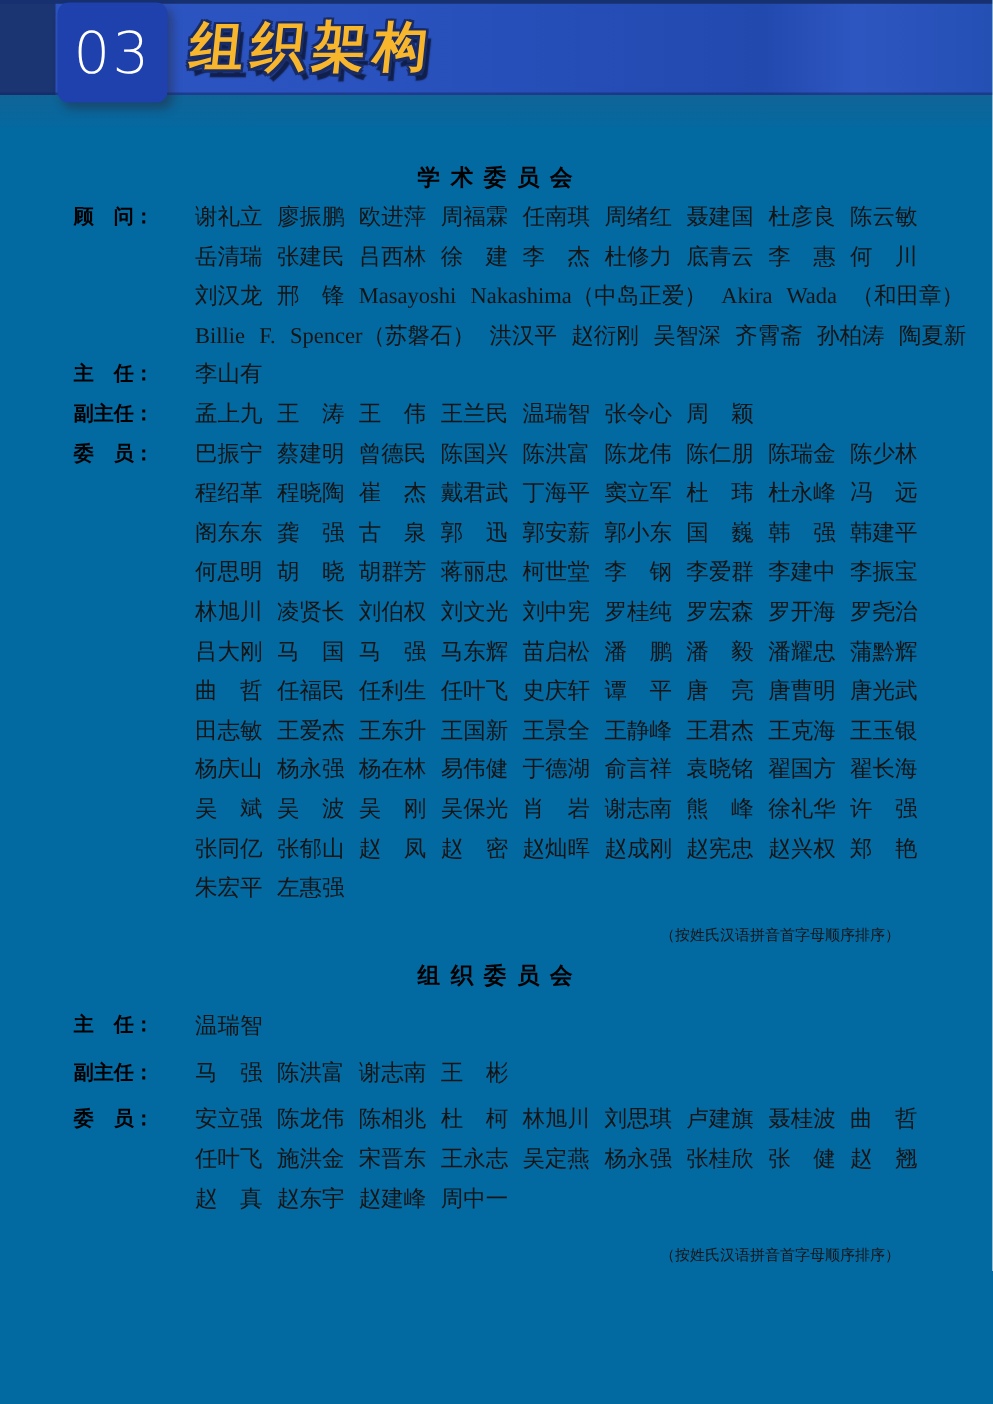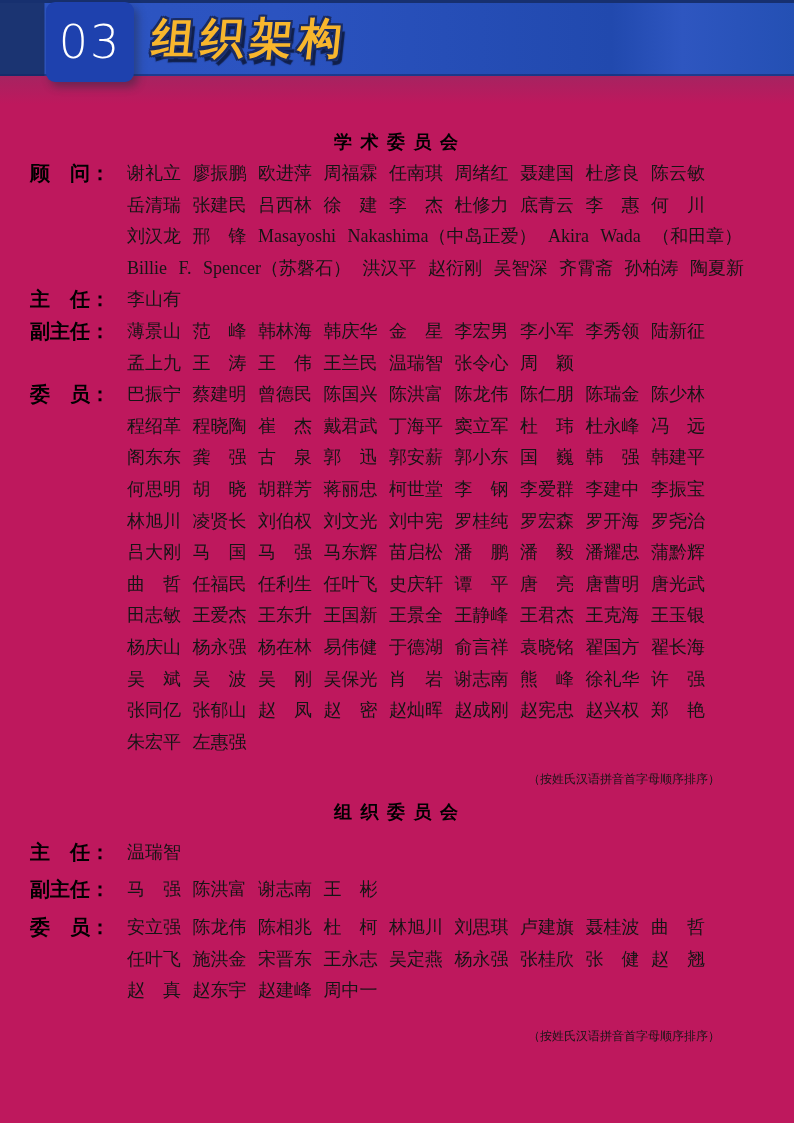--- a/index.html
+++ b/index.html
@@ -1,17 +1,17 @@
 <!DOCTYPE html>
 <html><head>
 <meta charset="utf-8">
 <style>
   html,body { margin:0; padding:0; background:#ffffff; }
   .page {
-    position:relative; width:794px; height:1123px; background:#be185d;
+    position:relative; width:794px; height:1123px; background:#0369a1;
     overflow:hidden; font-family:"Liberation Serif", serif; color:#151515;
   }
 
   
   .band {
     position:absolute; top:0; left:0; width:794px; height:76px;
     background:linear-gradient(90deg,
       #1b3472 0%, #1b3472 5.5%,
       #2d55c2 5.7%, #2b53c0 35%,
       #2149ae 77%, #2e56c0 86%, #2450b4 100%);
@@ -51,21 +51,21 @@
   
   .content { position:absolute; top:0; left:0; width:794px; padding-top:126px; box-sizing:border-box; }
   .sec-heading {
     text-align:center; font-weight:bold; font-size:18px; line-height:32px;
     letter-spacing:2px; color:#000; white-space:pre;
   }
   .row { display:flex; align-items:flex-start; }
   .row-label {
     flex:0 0 127px; box-sizing:border-box; padding-left:30px;
     font-family:"Liberation Sans", sans-serif; font-weight:bold;
-    font-size:20px; line-height:31.6px; white-space:pre; color:#000;
+    font-size:16px; line-height:31.6px; white-space:pre; color:#000;margin-left:29px;
   }
   .row-lines { flex:1 1 auto; min-width:0; }
   .name-line {
     font-size:18px; line-height:31.6px; white-space:pre;
     word-spacing:7px; color:#151515;
   }
   .note {
     text-align:right; padding-right:74px; font-size:12px; line-height:31.6px;
     color:#151515;
   }
@@ -103,21 +103,20 @@
     <div class="row">
       <div class="row-label">主　任：</div>
       <div class="row-lines">
           <div class="name-line">李山有</div>
         </div>
     </div>
 
     <div class="row">
       <div class="row-label">副主任：</div>
       <div class="row-lines">
-          <div class="name-line">薄景山 范　峰 韩林海 韩庆华 金　星 李宏男 李小军 李秀领 陆新征</div>
           <div class="name-line">孟上九 王　涛 王　伟 王兰民 温瑞智 张令心 周　颖</div>
         </div>
     </div>
 
     <div class="row">
       <div class="row-label">委　员：</div>
       <div class="row-lines">
           <div class="name-line">巴振宁 蔡建明 曾德民 陈国兴 陈洪富 陈龙伟 陈仁朋 陈瑞金 陈少林</div>
           <div class="name-line">程绍革 程晓陶 崔　杰 戴君武 丁海平 窦立军 杜　玮 杜永峰 冯　远</div>
           <div class="name-line">阁东东 龚　强 古　泉 郭　迅 郭安薪 郭小东 国　巍 韩　强 韩建平</div>

